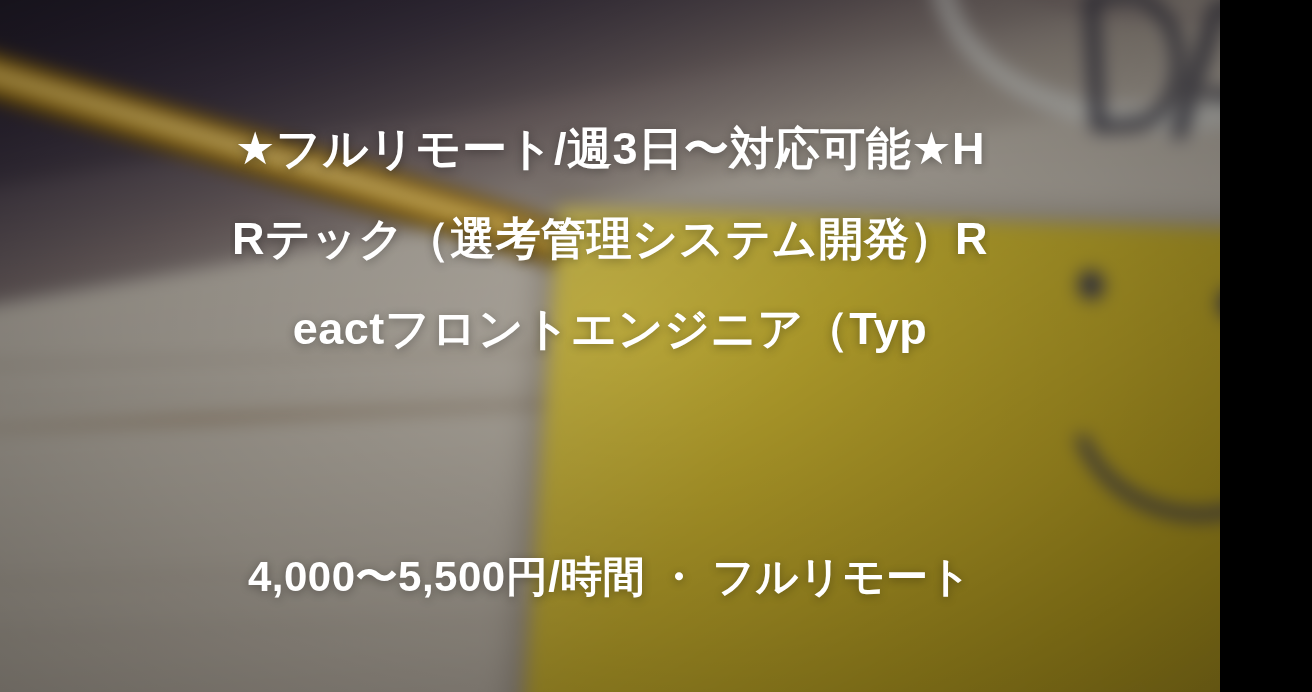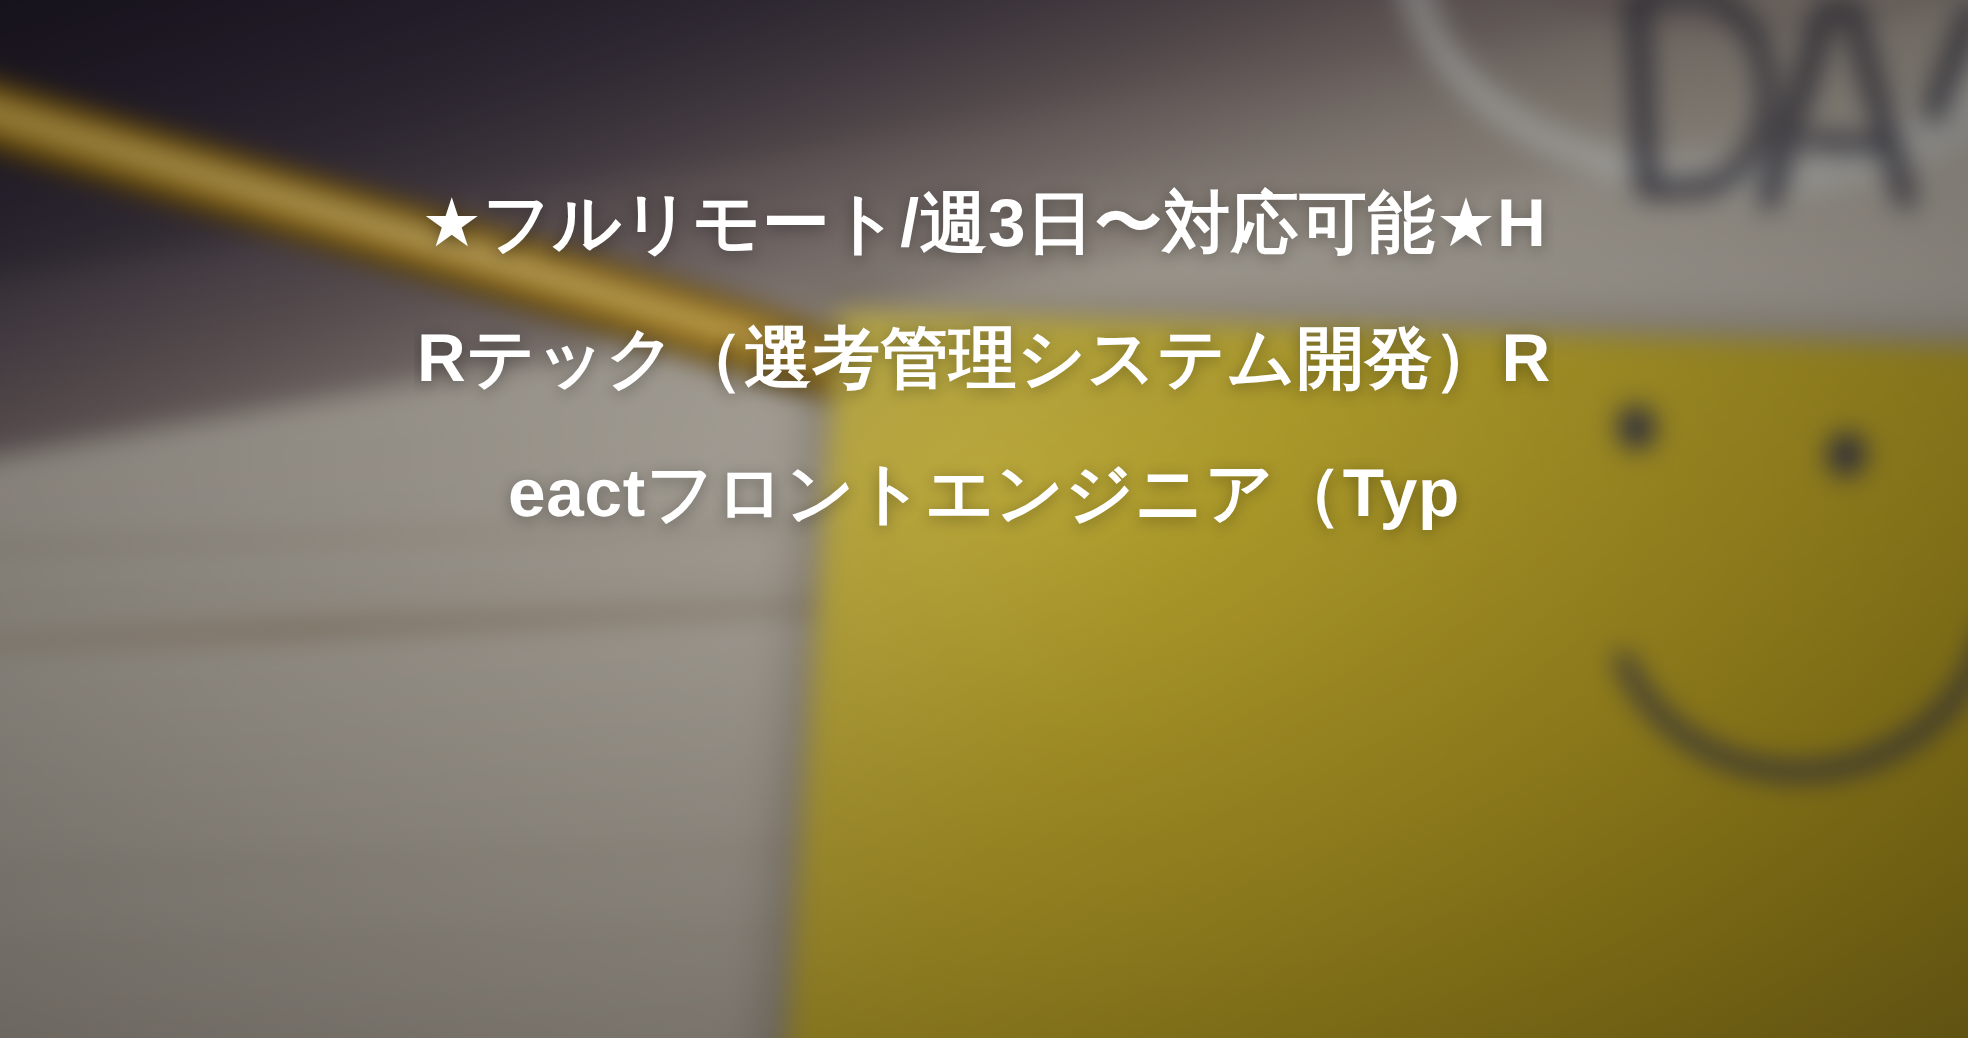--- a/index.html
+++ b/index.html
@@ -6,21 +6,21 @@
   * { margin:0; padding:0; box-sizing:border-box; }
   html, body {
     width:1312px; height:692px;
     overflow:hidden;
     background:#000;
     font-family:"Liberation Sans","DejaVu Sans",sans-serif;
   }
 
   .card {
     position:relative;
-    width:1312px;
+    width:1220px;
     height:692px;
     overflow:hidden;
     background:#b9b0a4;
   }
 
   
   .photo {
     position:absolute;
     inset:-60px;
     overflow:hidden;
@@ -333,14 +333,15 @@
     <div class="eye right"></div>
     <div class="mouth"></div>
   </div>
 
   <div class="scrim"></div>
 
   <div class="overlay">
     <div class="title">★フルリモート/週3日〜対応可能★HRテック（選考管理システム開発）Reactフロントエンジニア（Typ</div>
   </div>
 
+  <div class="subtitle">4,000〜5,500円/時間 ・ フルリモート</div>
 
 </div>
 
 </body></html>

